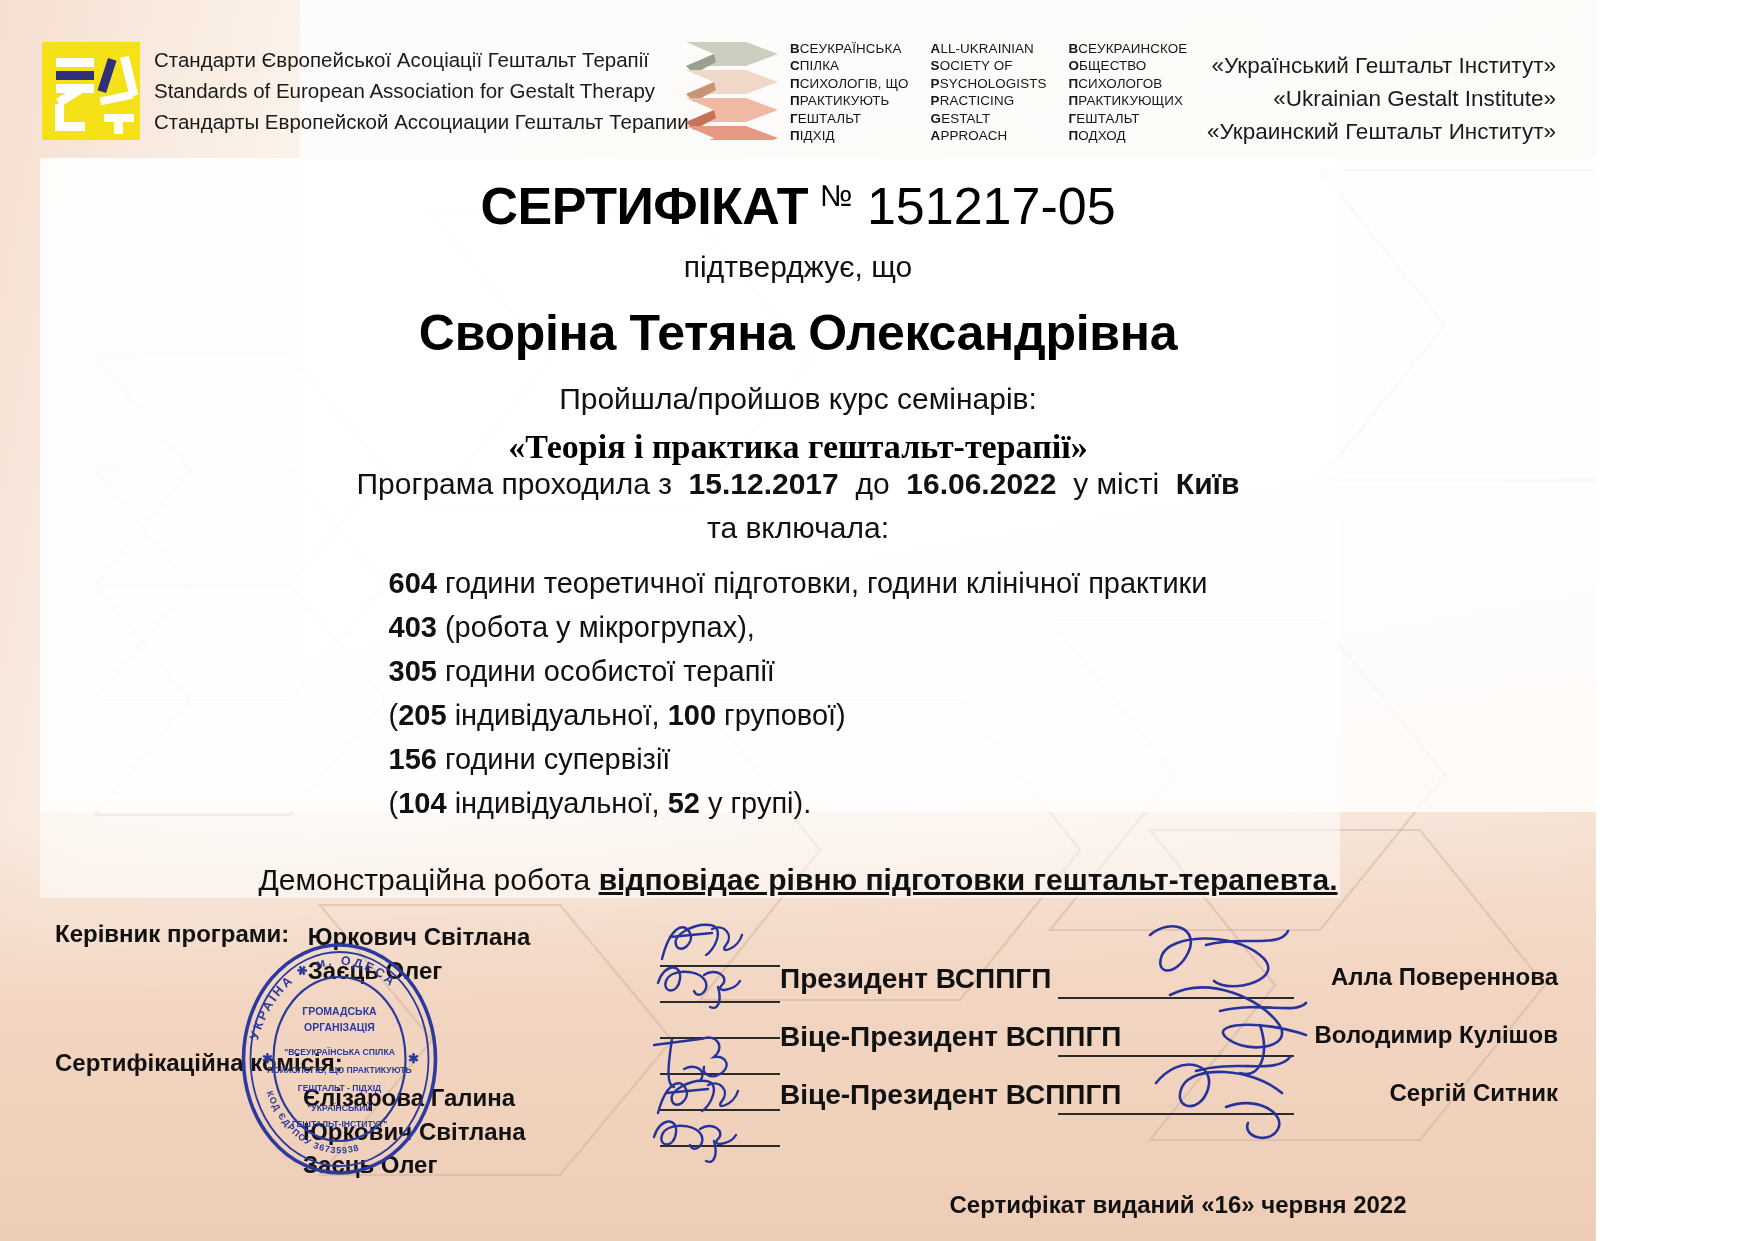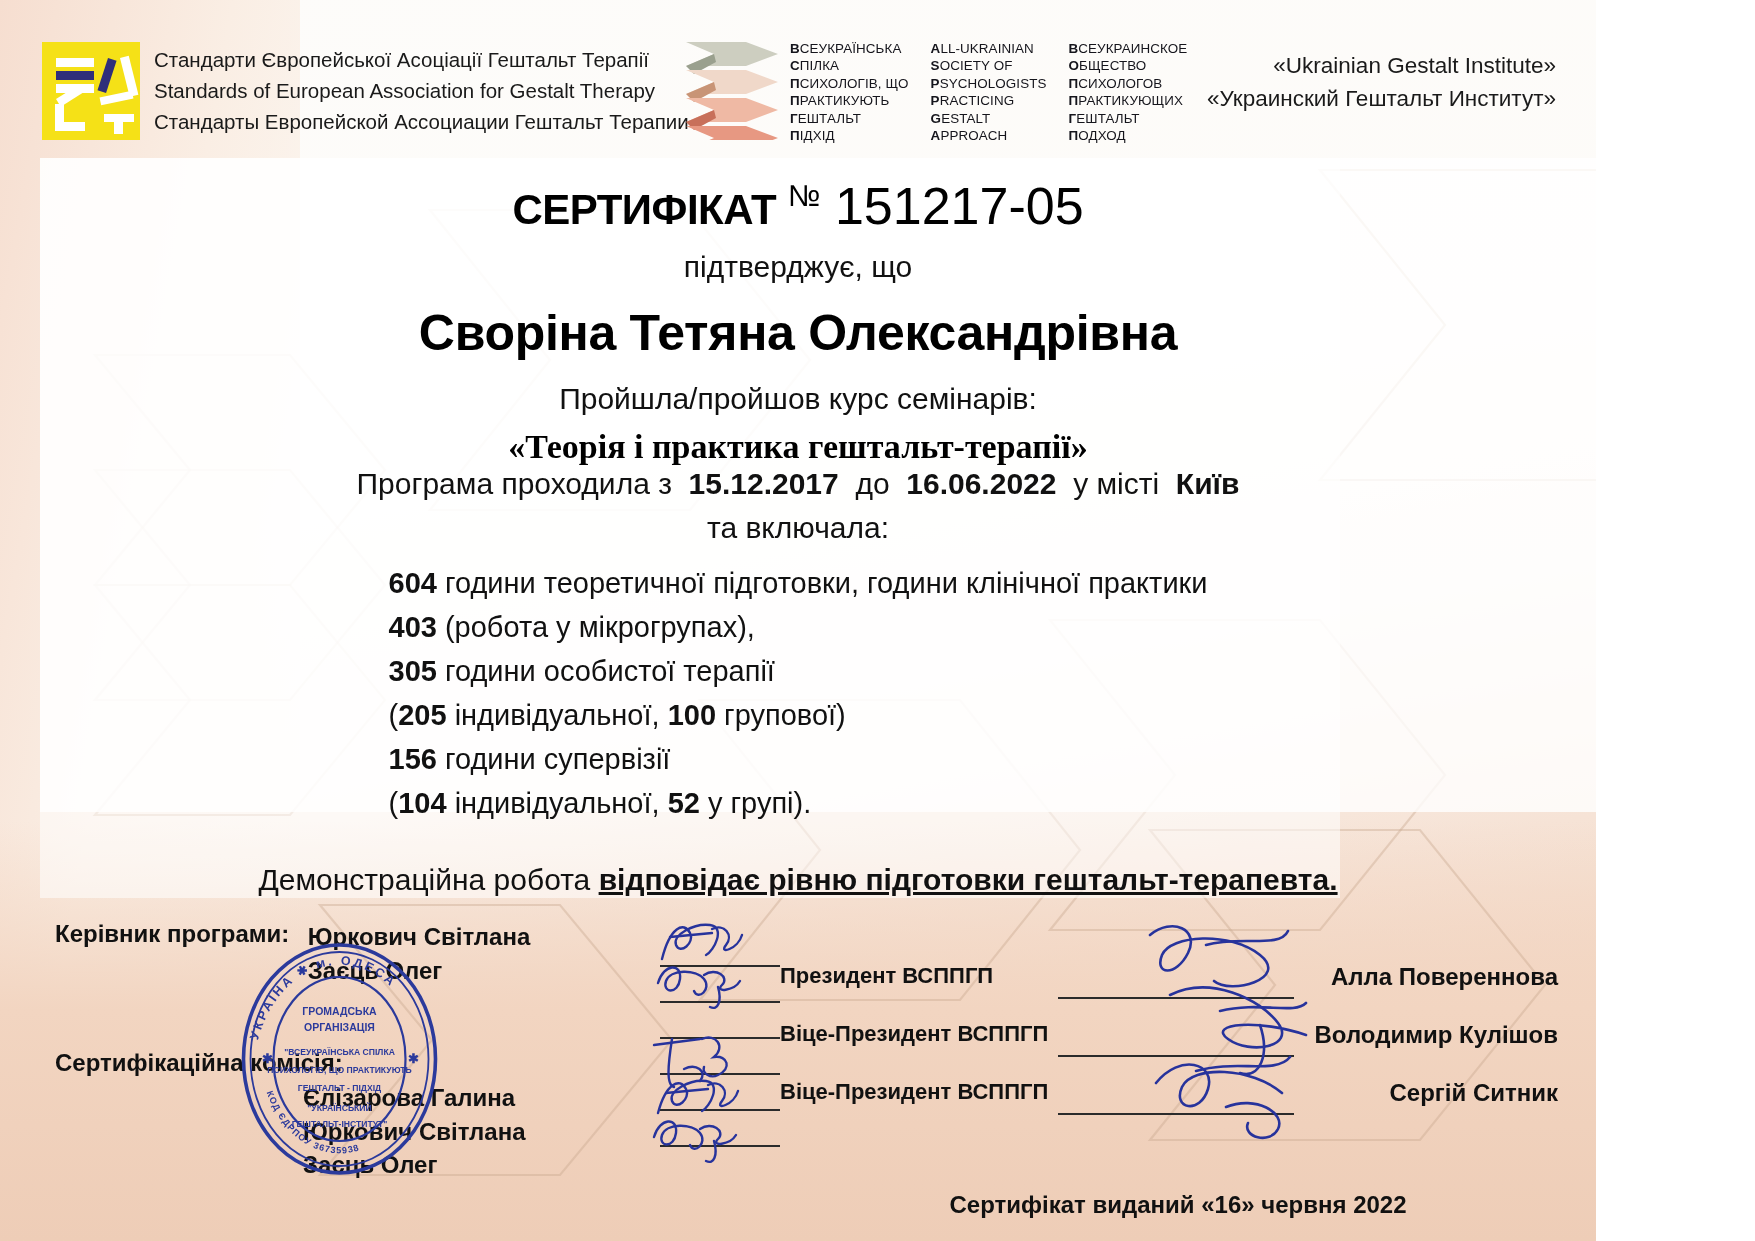--- a/index.html
+++ b/index.html
@@ -145,21 +145,21 @@
     position: absolute;
     left: 0; right: 0;
     top: 160px;
     text-align: center;
   }
   .title-row {
     margin-top: 16px;
     white-space: nowrap;
   }
   .title-main {
-    font-size: 42px;
+    font-size: 52px;
     font-weight: 800;
     letter-spacing: -0.5px;
     color: #000;
   }
   .title-num {
     font-size: 52px;
     font-weight: 400;
     color: #000;
     margin-left: 12px;
   }
@@ -270,21 +270,21 @@
   }
   .sig-row {
     position: absolute;
     left: 0;
     right: 0;
     height: 40px;
   }
   .sig-role {
     position: absolute;
     left: 0;
-    font-size: 22px;
+    font-size: 28px;
     font-weight: 700;
     color: #111;
     white-space: nowrap;
   }
   .sig-person {
     position: absolute;
     right: 18px;
     font-size: 24px;
     font-weight: 700;
     color: #111;
@@ -399,20 +399,21 @@
           <div><b>О</b><span>БЩЕСТВО</span></div>
           <div><b>П</b><span>СИХОЛОГОВ</span></div>
           <div><b>П</b><span>РАКТИКУЮЩИХ</span></div>
           <div><b>Г</b><span>ЕШТАЛЬТ</span></div>
           <div><b>П</b><span>ОДХОД</span></div>
         </div>
       </div>
     </div>
 
     <div class="ugi-block">
+      <div>«Український Гештальт Інститут»</div>
       <div>«Ukrainian Gestalt Institute»</div>
       <div>«Украинский Гештальт Институт»</div>
     </div>
   </div>
 
   <div class="body-wrap">
 
     <div class="title-row">
       <span class="title-main">СЕРТИФІКАТ</span><span class="title-num"><sup>№</sup>&nbsp;<span>151217-05</span></span>
     </div>

